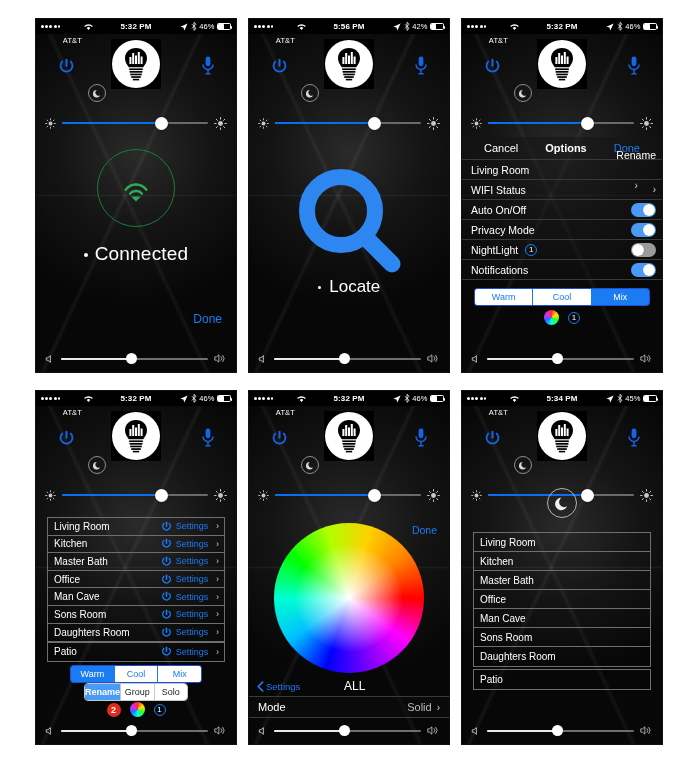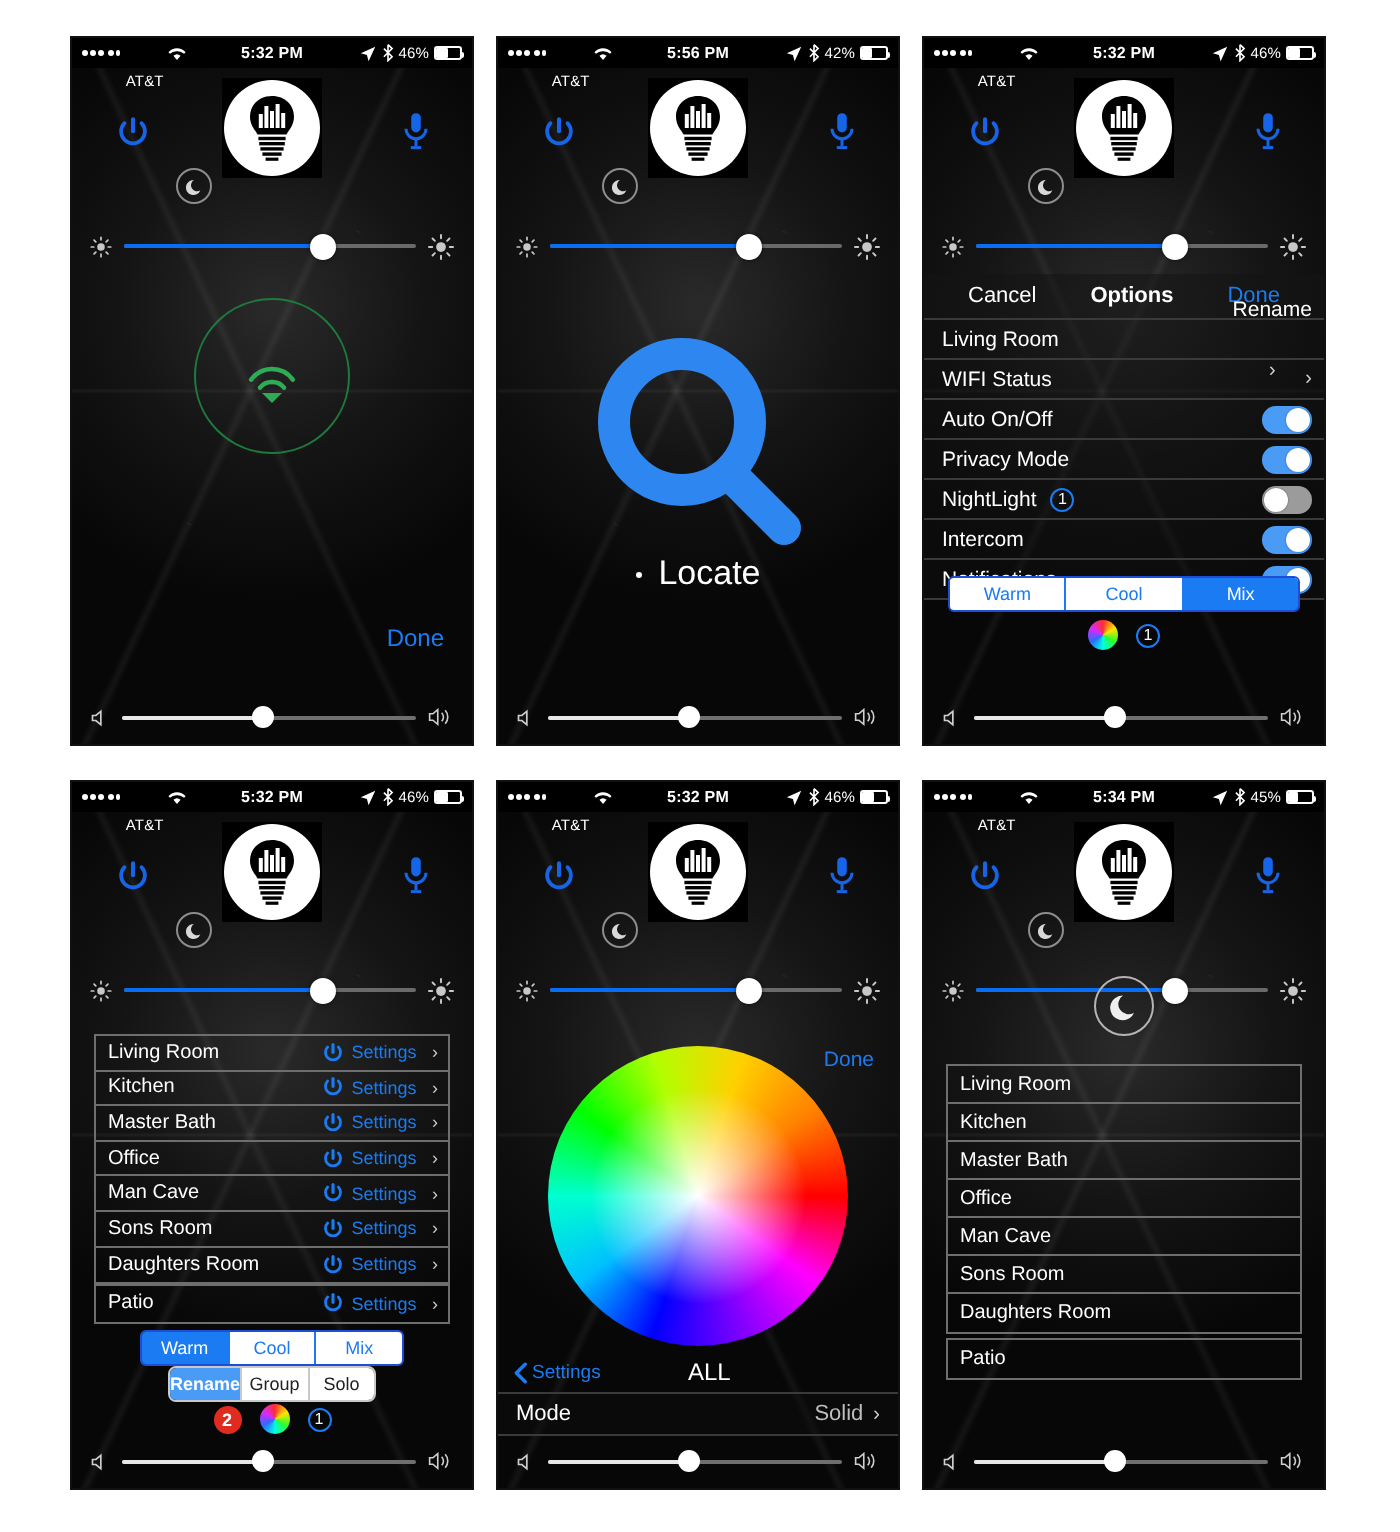--- a/index.html
+++ b/index.html
@@ -259,20 +259,23 @@
 
       <div class="wifi-ring">
         <svg width="42" height="30" viewBox="0 0 42 30">
           <path d="M21 11.5 A13 13 0 0 0 10.6 16.8" stroke="#2faa55" stroke-width="2.3" fill="none" stroke-linecap="round"></path>
           <path d="M21 11.5 A13 13 0 0 1 31.4 16.8" stroke="#2faa55" stroke-width="2.3" fill="none" stroke-linecap="round"></path>
           <path d="M21 18 A7.5 7.5 0 0 0 15 20.8" stroke="#2faa55" stroke-width="2.3" fill="none" stroke-linecap="round"></path>
           <path d="M21 18 A7.5 7.5 0 0 1 27 20.8" stroke="#2faa55" stroke-width="2.3" fill="none" stroke-linecap="round"></path>
           <path d="M16 23.5 L26 23.5 L21 28.5 Z" fill="#2faa55"></path>
         </svg>
       </div>
+      <div class="connected-label">
+        <span class="dot"></span><span>Connected</span>
+      </div>
       <div class="done-link">Done</div>
 
       <div class="volrow">
         <svg width="10" height="10" viewBox="0 0 12 12">
             <path d="M6.5 2 L3.5 4.5 L1.5 4.5 L1.5 7.5 L3.5 7.5 L6.5 10 Z" fill="none" stroke="#cfcfcf" stroke-width="1"></path>
           </svg>
         <div class="vol-track">
           <div class="vol-fill" style="width:48%"></div>
           <div class="vol-knob" style="left:48%"></div>
         </div>
@@ -543,30 +546,20 @@
               <span>NightLight</span>
             <span class="circ-one">1</span>
           </div>
           <div class="val">
               <span class="toggle off">
                 <i></i>
               </span>
             </div>
         </div>
 
-        <div class="opt-row">
-          <div class="lbl">
-              <span>Intercom</span>
-            </div>
-          <div class="val">
-              <span class="toggle on">
-                <i></i>
-              </span>
-            </div>
-        </div>
 
         <div class="opt-row">
           <div class="lbl">
               <span>Notifications</span>
             </div>
           <div class="val">
               <span class="toggle on">
                 <i></i>
               </span>
             </div>

